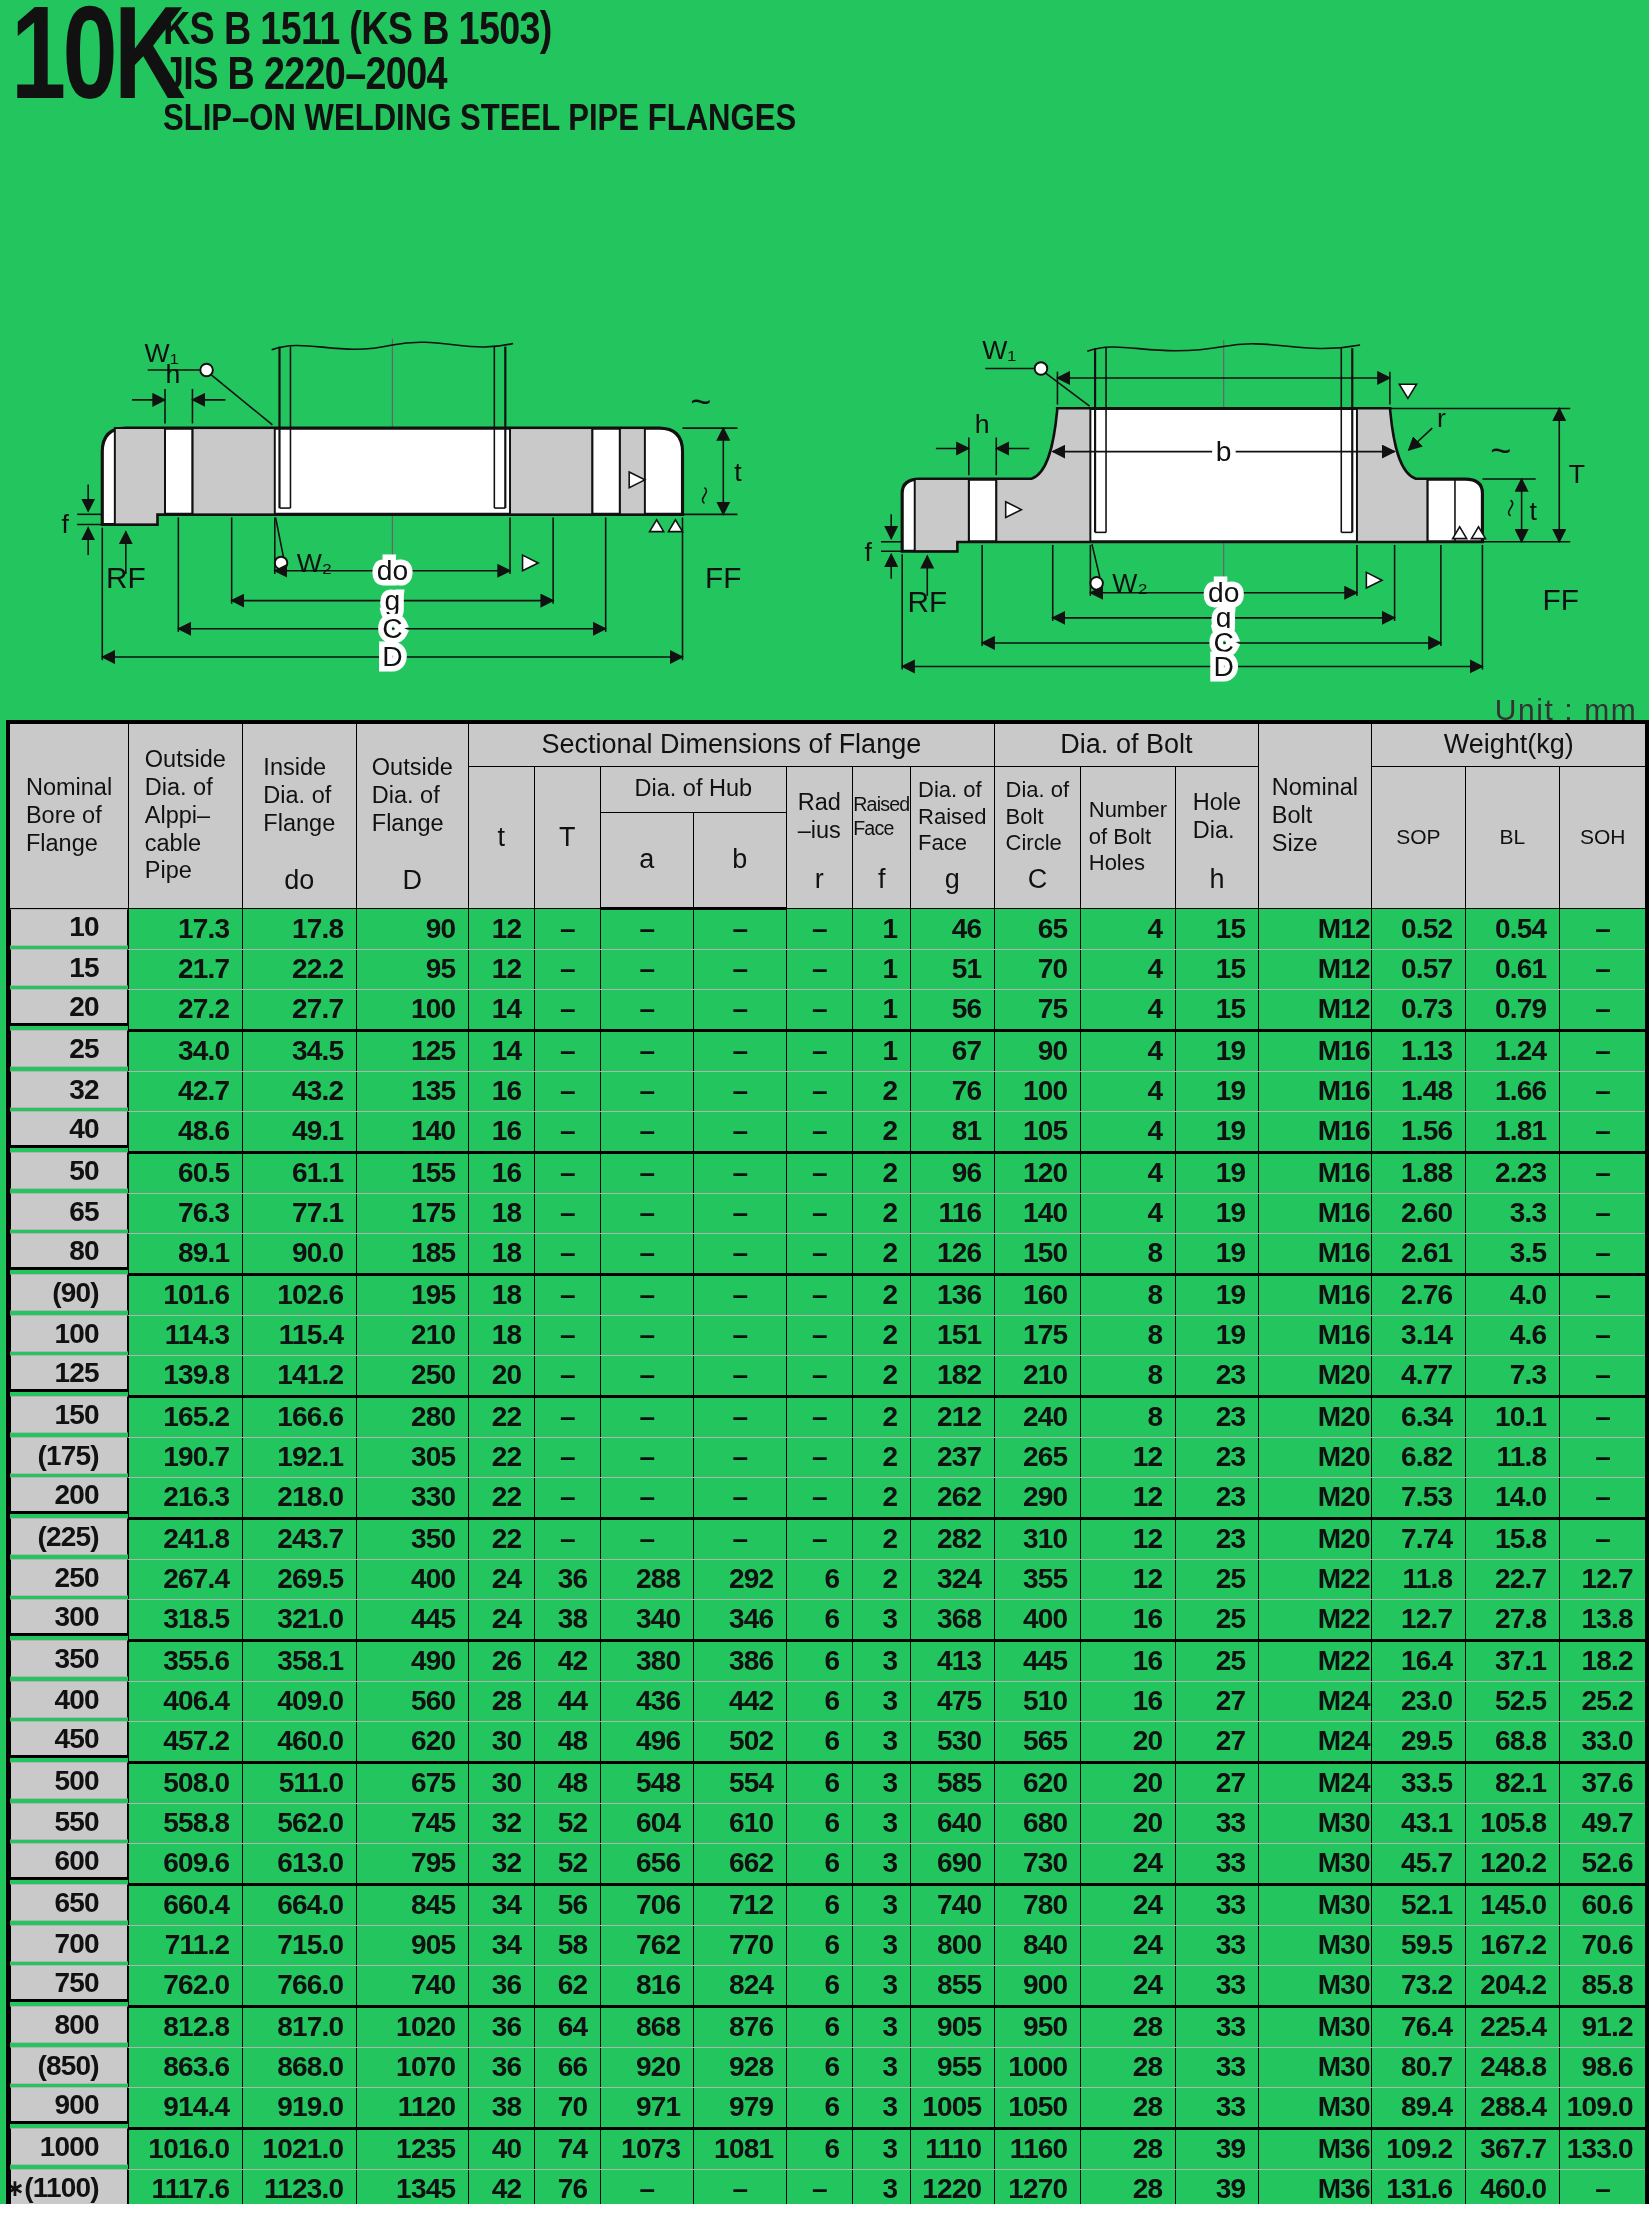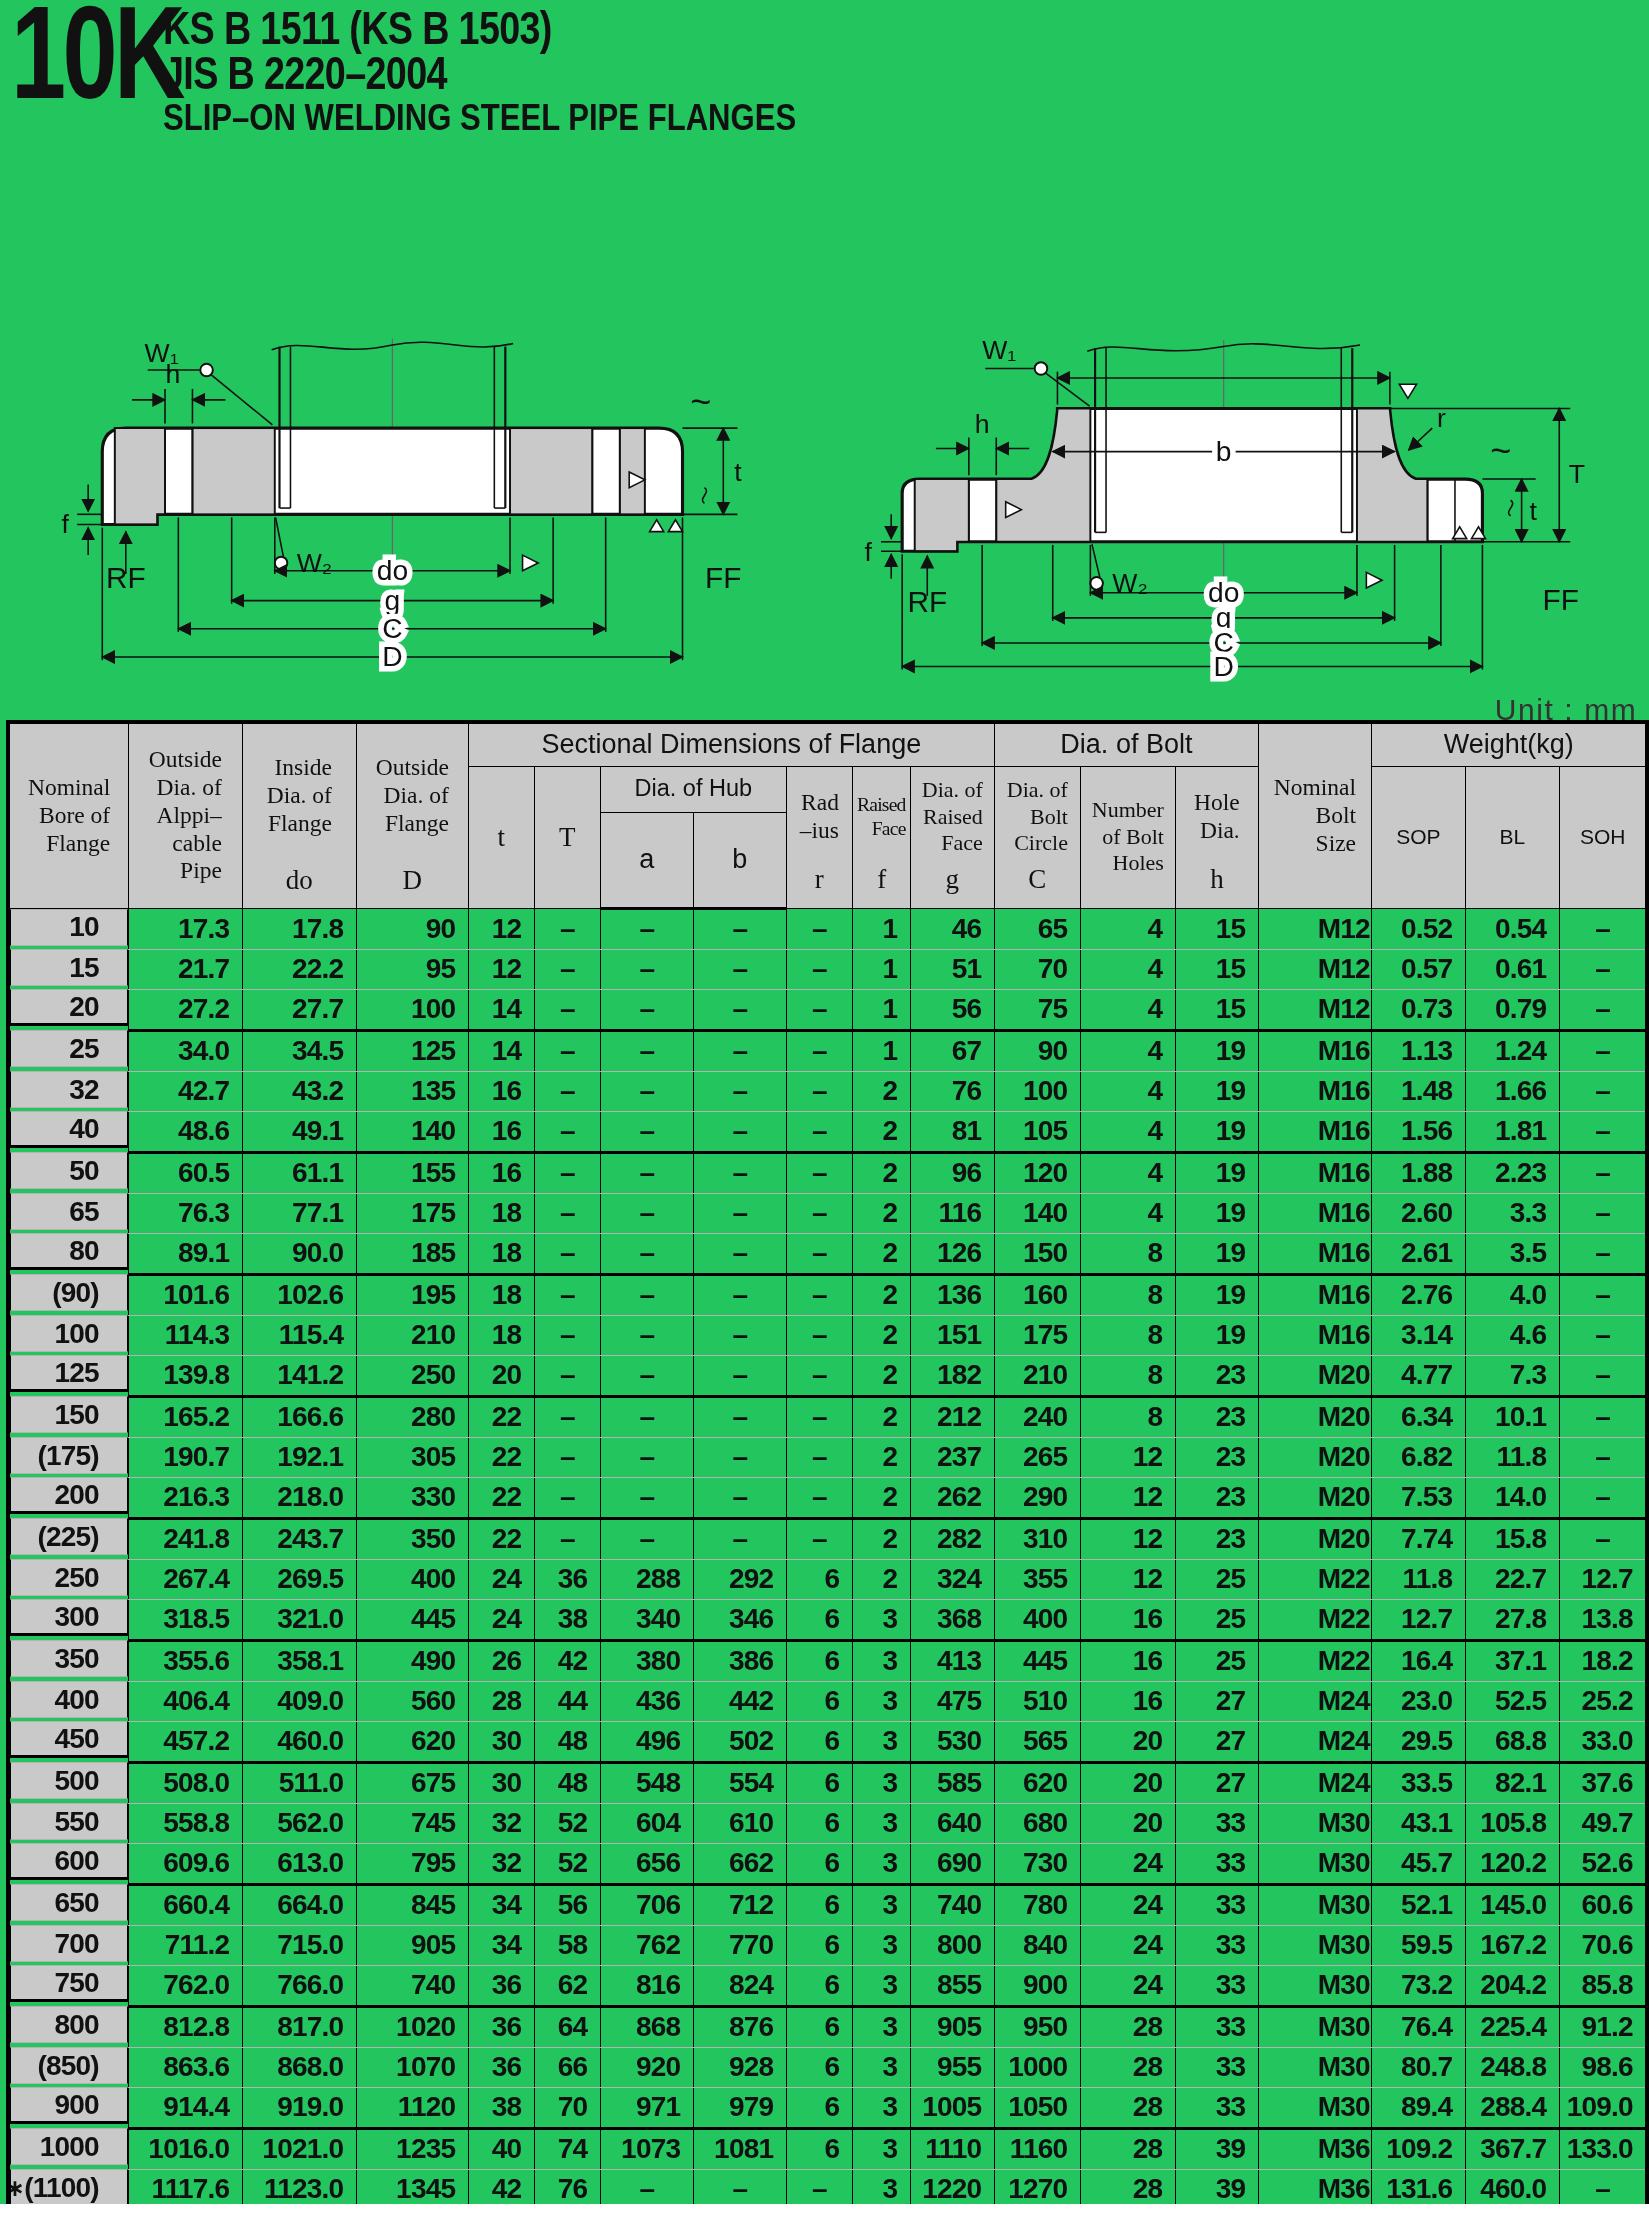--- a/index.html
+++ b/index.html
@@ -50,21 +50,21 @@
                  font-size:28px;font-weight:bold;letter-spacing:-0.8px;vertical-align:middle;
                  white-space:nowrap;overflow:hidden;}
   #spec-table tr.group-end td{border-bottom:3.1px solid #000;}
   td.num{text-align:right;padding-right:12.6px;}
   td.dash{text-align:center;}
   td.bolt{text-align:right;}
   td.bore{background:#c9c9c9;display:flex;align-items:center;justify-content:flex-end;
           padding-right:28px;font-size:27px;height:37px;box-sizing:border-box;}
   td.bore .star{margin-right:auto;padding-left:7.8px;font-size:23.5px;}
   .hcell{display:flex;flex-direction:column;justify-content:center;align-items:center;
-         text-align:right;white-space:pre-line;font-family:Liberation Serif, serif;}
+         text-align:left;white-space:pre-line;}
   .hcell .lab{flex:1;display:flex;align-items:center;justify-content:center;white-space:pre-line;}
   .hcell .sym{padding-bottom:7.8px;}
   .h3{height:177px;}
   .h2{height:133px;}
   .fs-group{font-size:27px;}
   .fs-col{font-size:23.5px;line-height:1.18;}
   .fs-small{font-size:19.6px;letter-spacing:-0.8px;line-height:1.2;}
   .fs-med{font-size:22px;line-height:1.2;}
   .fs-sym{font-size:27px;}
   .fs-w{font-size:21px;}

